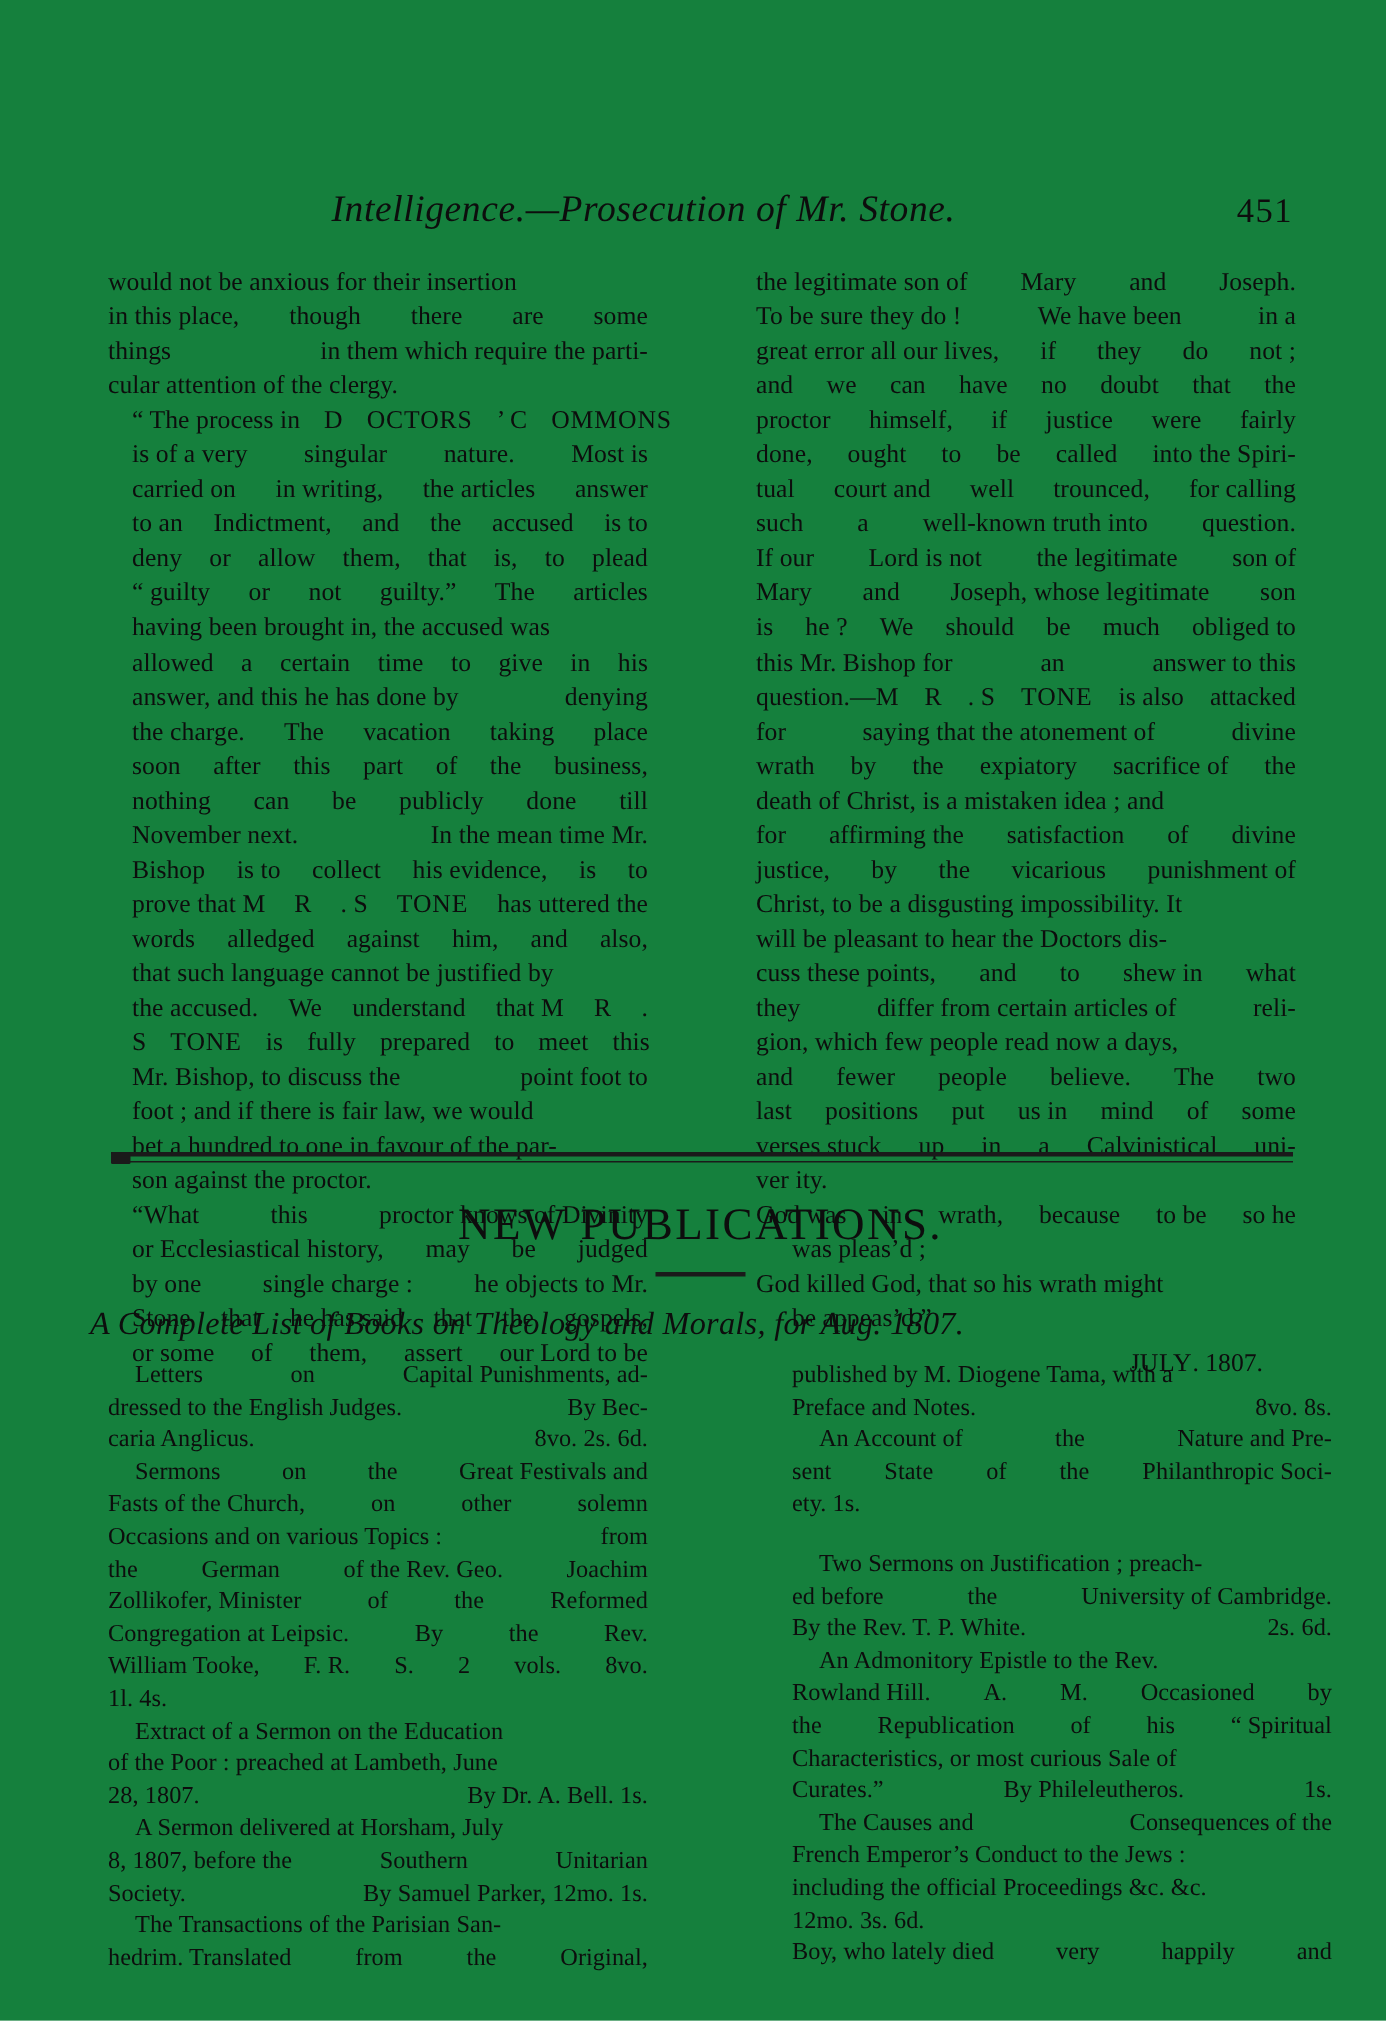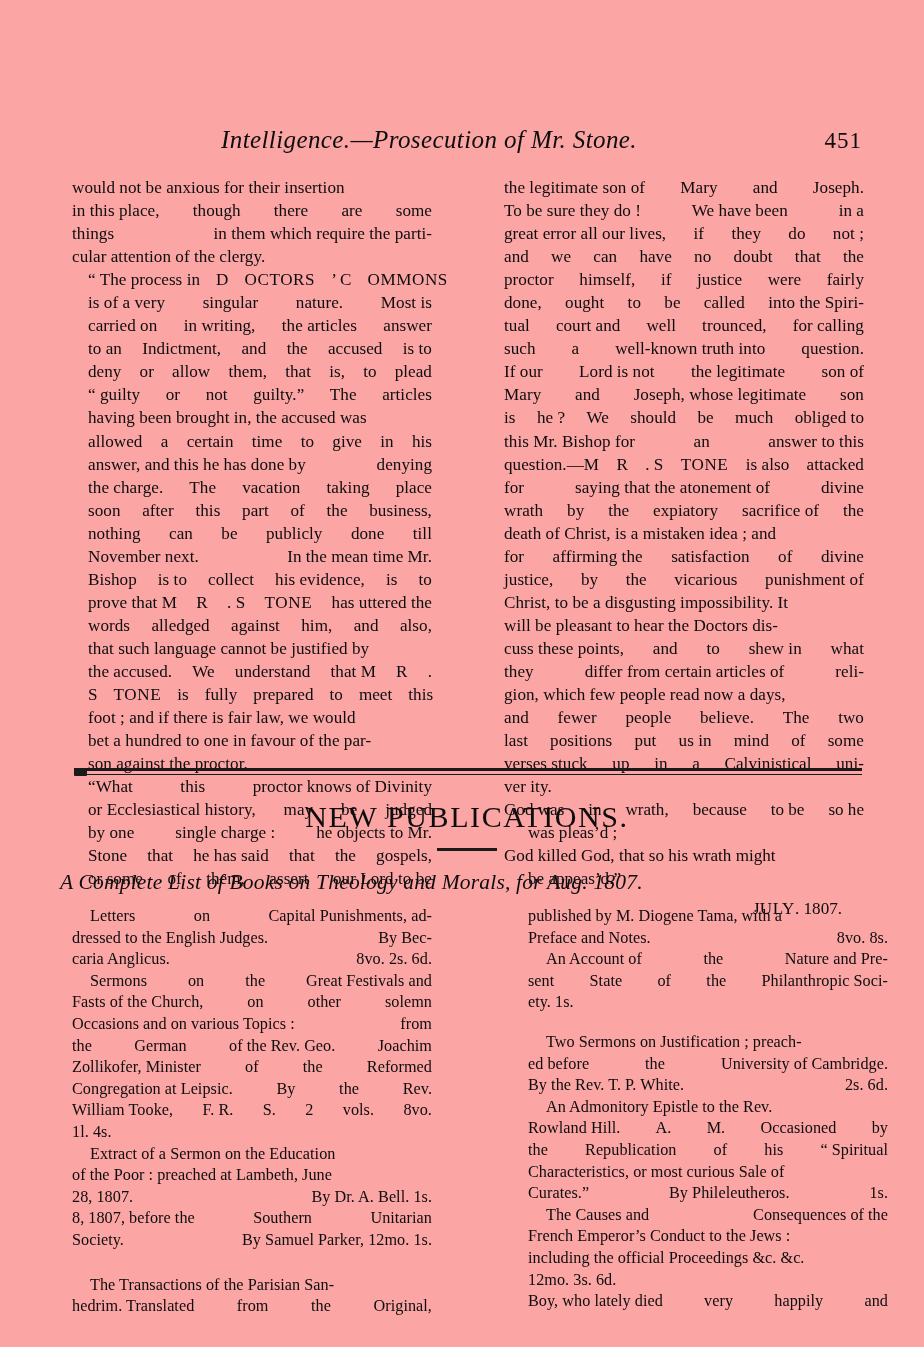--- a/index.html
+++ b/index.html
@@ -15,21 +15,21 @@
     font-family: "Liberation Serif", "DejaVu Serif", serif;
     color: #0d0d0d;
     overflow: hidden;
   }
 
   .page {
     position: absolute;
     left: 0; top: 0;
     width: 924px;
     height: 1347px;
-    background: #fca5a5;
+    background: #15803d;
   }
 
   
   .running-head {
     position: absolute;
     left: 72px;
     top: 126px;
     width: 790px;
     height: 34px;
   }
@@ -337,20 +337,24 @@
           <span class="ln-j">
             <span>S</span>
             <span class="sc">TONE</span>
             <span>is</span>
             <span>fully</span>
             <span>prepared</span>
             <span>to</span>
             <span>meet</span>
             <span>this</span>
           </span>
+          <span class="ln-j">
+            <span>Mr. Bishop, to discuss the</span>
+            <span>point foot to</span>
+          </span>
           <span class="ln">foot ; and if there is fair law, we would</span>
           <span class="ln">bet a hundred to one in favour of the par-</span>
           <span class="ln">son against the proctor.</span>
         </p>
       <p class="para">
           <span class="ln-j">
             <span>“What</span>
             <span>this</span>
             <span>proctor knows of Divinity</span>
           </span>
@@ -640,31 +644,32 @@
         </p>
         <p class="entry" style="text-indent: 0px;">
           <span class="ln" style="text-indent: 18px;">Extract of a Sermon on the Education</span>
           <span class="ln">of the Poor : preached at Lambeth, June</span>
           <span class="ln-j">
             <span>28, 1807.</span>
             <span>By Dr. A. Bell. 1s.</span>
           </span>
         </p>
         <p class="entry" style="text-indent: 0px;">
+          <span class="ln" style="text-indent: 18px;">A Sermon delivered at Horsham, July</span>
           <span class="ln-j">
             <span>8, 1807, before the</span>
             <span>Southern</span>
             <span>Unitarian</span>
           </span>
           <span class="ln-j">
             <span>Society.</span>
             <span>By Samuel Parker, 12mo. 1s.</span>
           </span>
         </p>
-        <p class="entry" style="text-indent: 0px; margin-top: 23px;">
+        <p class="entry" style="text-indent: 0px;">
           <span class="ln" style="text-indent: 18px;">The Transactions of the Parisian San-</span>
           <span class="ln-j">
             <span>hedrim. Translated</span>
             <span>from</span>
             <span>the</span>
             <span>Original,</span>
           </span>
         </p>
       </div>
     <div class="bcol bcol-right">

